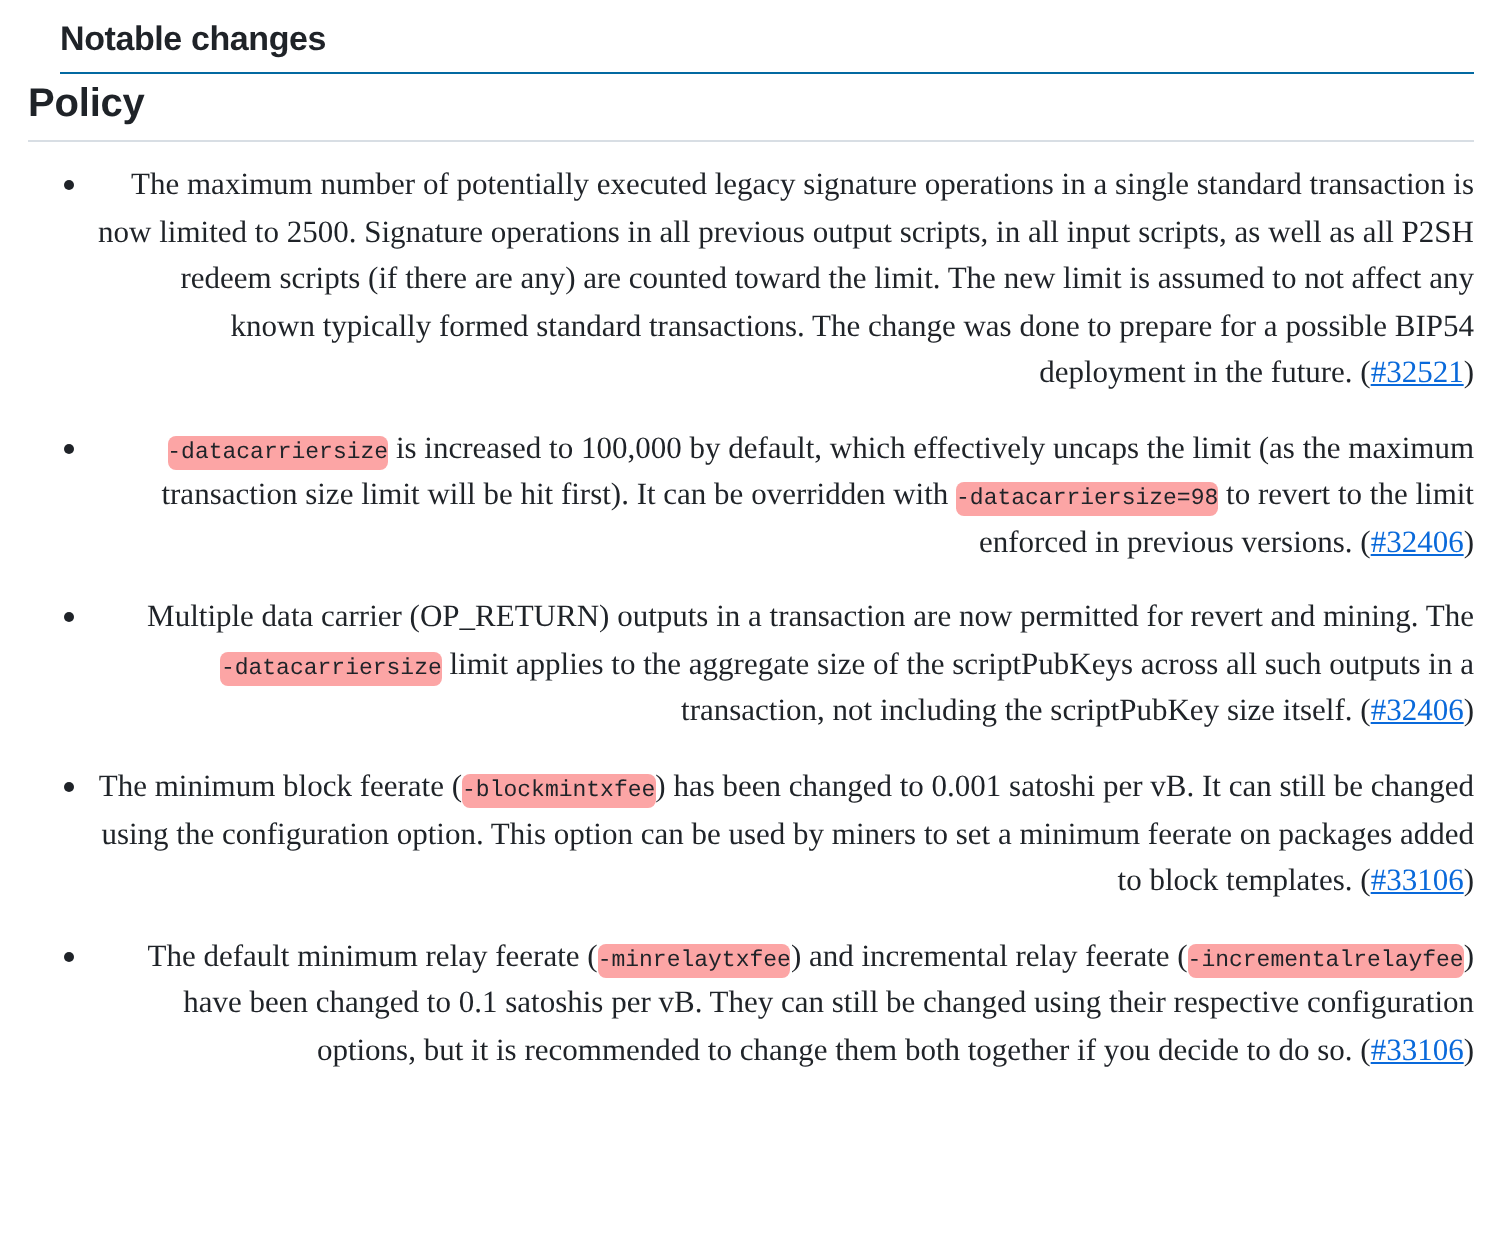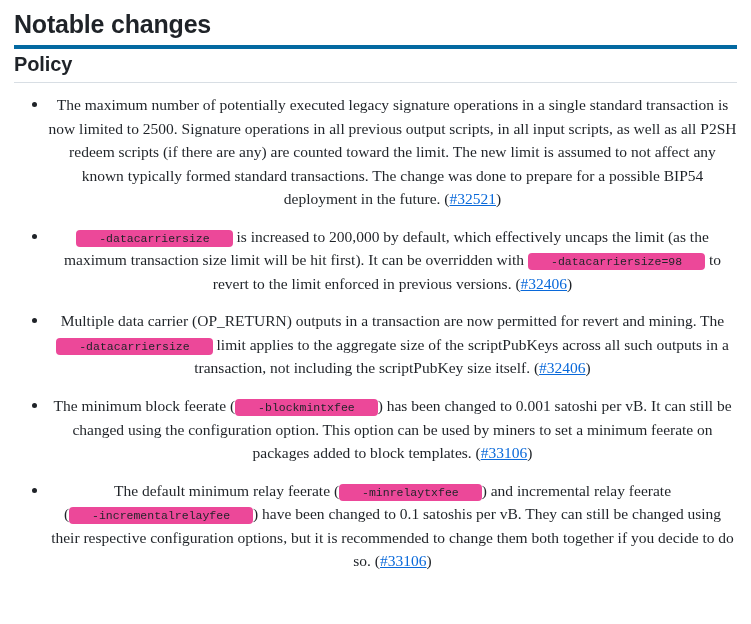--- a/index.html
+++ b/index.html
@@ -14,26 +14,26 @@
     color: #1f2328;
     overflow: hidden;
   }
   .page {
     padding: 8px 14px 0 14px;
     box-sizing: border-box;
     width: 751px;
   }
   h1.doc-title {
     font-family: "Liberation Sans", sans-serif;
-    font-size: 25px;
+    font-size: 17px;
     font-weight: bold;
     letter-spacing: -0.2px;
-    margin: 2px 0 4px 0;
+    margin: 2px 0 4px 16px;
     padding-bottom: 6px;
-    border-bottom: 4px solid #0369a1;
+    border-bottom: 1px solid #0369a1;
     color: #1f2328;
   }
   h2.section-title {
     font-family: "Liberation Sans", sans-serif;
     font-size: 20px;
     font-weight: bold;
     letter-spacing: -0.1px;
     margin: 0 0 6px 0;
     padding-bottom: 6px;
     border-bottom: 1px solid #d8dee4;
@@ -42,53 +42,53 @@
   ul.bullets {
     margin: 10px 0 0 0;
     padding-left: 34px;
     list-style: none;
   }
   ul.bullets > li {
     position: relative;
     font-size: 15.5px;
     line-height: 1.52;
     margin-bottom: 14px;
-    text-align: center;
+    text-align: right;
     color: #1f2328;
   }
   ul.bullets > li::before {
     content: "";
     position: absolute;
     left: -16px;
     top: 9px;
     width: 5px;
     height: 5px;
     border-radius: 50%;
     background: #1f2328;
   }
   code {
     font-family: "Liberation Mono", monospace;
     font-size: 11.5px;
-    background: #ec4899;
+    background: #fca5a5;
     border-radius: 4px;
-    padding: 2px 23px;
+    padding: 2px 0;
     color: #1f2328;
     white-space: nowrap;
   }
   a.ref {
     color: #0969da;
     text-decoration: underline;
   }
 </style>
 </head>
 <body>
 
 <div class="page">
   <h1 class="doc-title">Notable changes</h1>
   <h2 class="section-title">Policy</h2>
   <ul class="bullets" id="bullet-list">
       <li><span>The maximum number of potentially executed legacy signature operations in a single standard transaction is now limited to 2500. Signature operations in all previous output scripts, in all input scripts, as well as all P2SH redeem scripts (if there are any) are counted toward the limit. The new limit is assumed to not affect any known typically formed standard transactions. The change was done to prepare for a possible BIP54 deployment in the future. (</span><a class="ref" href="#" style="color: rgb(9, 105, 218);">#32521</a><span>)</span></li>
-      <li><code>-datacarriersize</code><span> is increased to 200,000 by default, which effectively uncaps the limit (as the maximum transaction size limit will be hit first). It can be overridden with </span><code>-datacarriersize=98</code><span> to revert to the limit enforced in previous versions. (</span><a class="ref" href="#" style="color: rgb(9, 105, 218);">#32406</a><span>)</span></li>
+      <li><code>-datacarriersize</code><span> is increased to 100,000 by default, which effectively uncaps the limit (as the maximum transaction size limit will be hit first). It can be overridden with </span><code>-datacarriersize=98</code><span> to revert to the limit enforced in previous versions. (</span><a class="ref" href="#" style="color: rgb(9, 105, 218);">#32406</a><span>)</span></li>
       <li><span>Multiple data carrier (OP_RETURN) outputs in a transaction are now permitted for revert and mining. The </span><code>-datacarriersize</code><span> limit applies to the aggregate size of the scriptPubKeys across all such outputs in a transaction, not including the scriptPubKey size itself. (</span><a class="ref" href="#" style="color: rgb(9, 105, 218);">#32406</a><span>)</span></li>
       <li><span>The minimum block feerate (</span><code>-blockmintxfee</code><span>) has been changed to 0.001 satoshi per vB. It can still be changed using the configuration option. This option can be used by miners to set a minimum feerate on packages added to block templates. (</span><a class="ref" href="#" style="color: rgb(9, 105, 218);">#33106</a><span>)</span></li>
       <li><span>The default minimum relay feerate (</span><code>-minrelaytxfee</code><span>) and incremental relay feerate (</span><code>-incrementalrelayfee</code><span>) have been changed to 0.1 satoshis per vB. They can still be changed using their respective configuration options, but it is recommended to change them both together if you decide to do so. (</span><a class="ref" href="#" style="color: rgb(9, 105, 218);">#33106</a><span>)</span></li>
     </ul>
 </div>
 
 </body></html>

